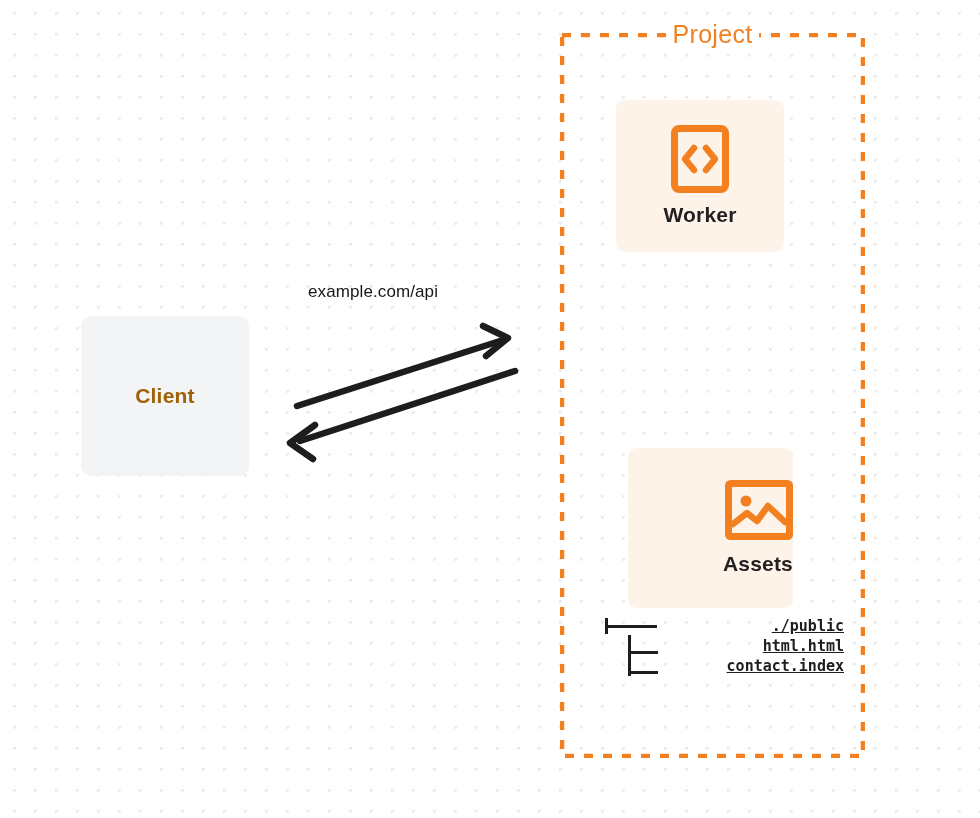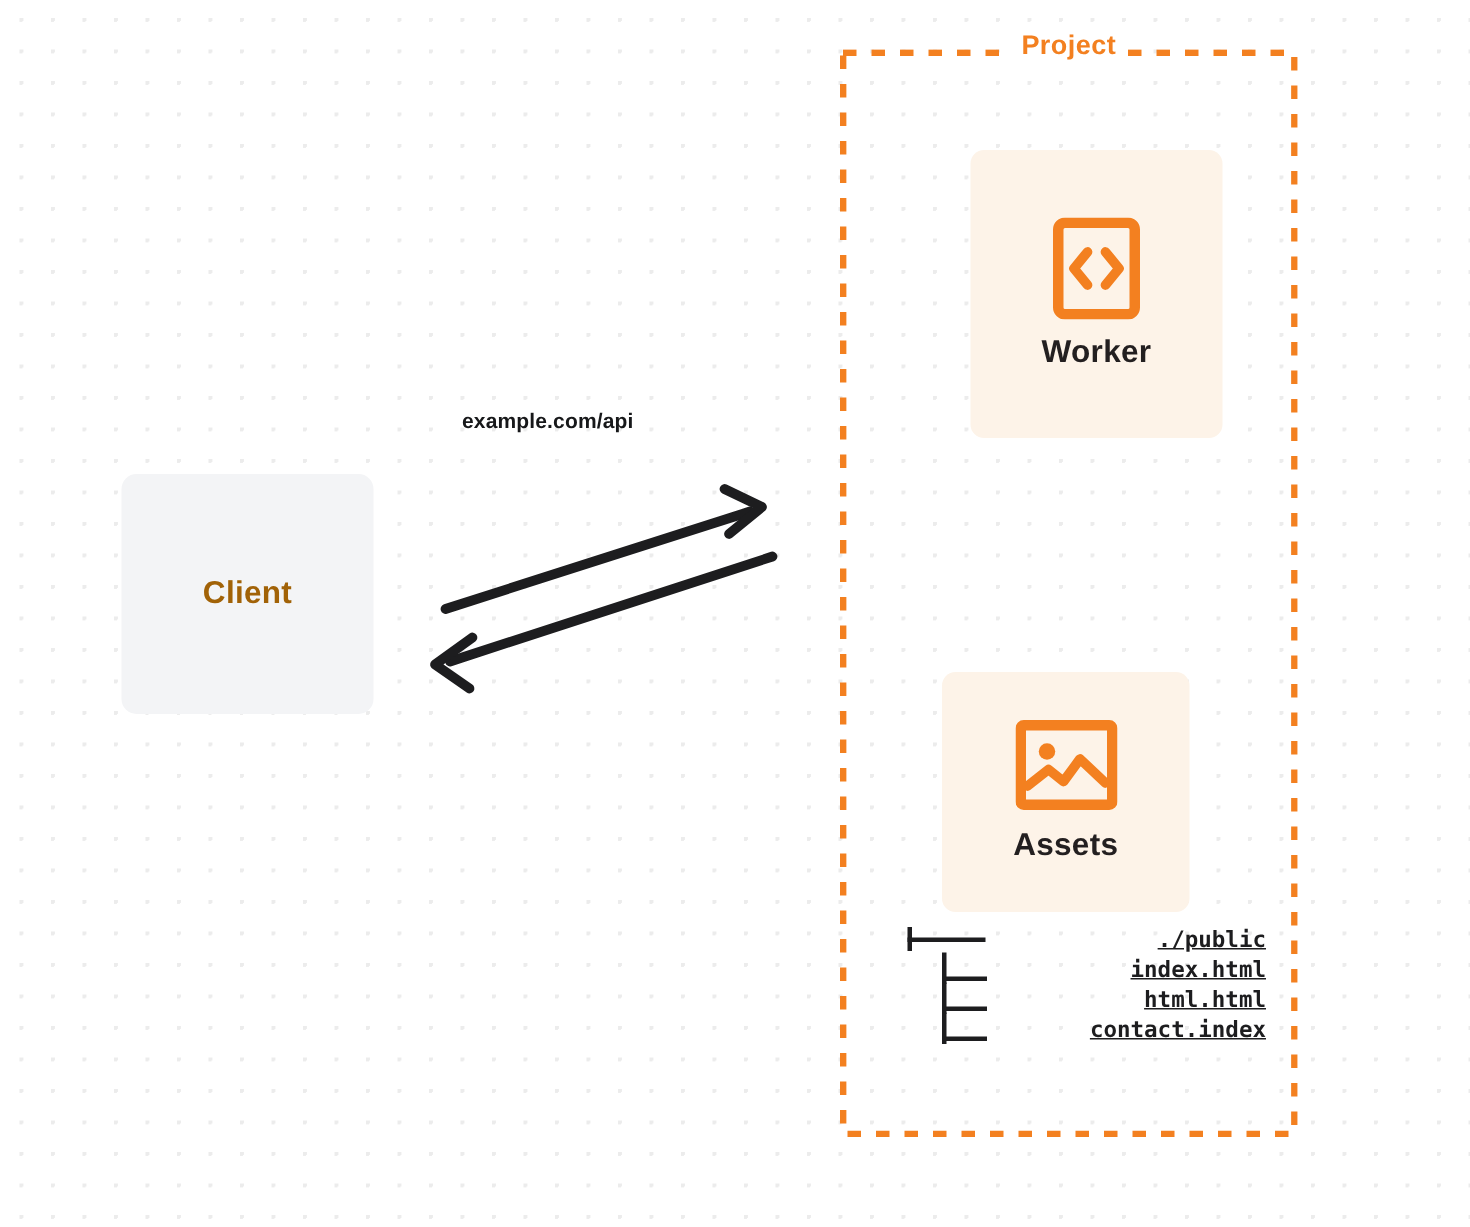--- a/index.html
+++ b/index.html
@@ -51,23 +51,23 @@
     top: 0;
     width: 980px;
     height: 818px;
     pointer-events: none;
   }
 
   
   #request-label {
     position: absolute;
     left: 308px;
-    top: 272px;
-    font-size: 14px;
-    font-weight: bold;
+    top: 282px;
+    font-size: 17px;
+    font-weight: normal;
     color: #17181a;
     letter-spacing: .1px;
     white-space: nowrap;
   }
 
   
   #project-box {
     position: absolute;
     left: 560px;
     top: 33px;
@@ -83,47 +83,48 @@
     height: 100%;
   }
   #project-title {
     position: absolute;
     left: 50%;
     top: -13px;
     transform: translateX(-50%);
     padding: 0 7px;
     background: #ffffff;
     color: #f38020;
-    font-size: 18px;
-    font-weight: bold;
+    font-size: 25px;
+    font-weight: normal;
     letter-spacing: .3px;
     white-space: nowrap;
   }
 
   
   .service-card {
     position: absolute;
     background: #fdf3e8;
     border-radius: 9px;
     display: flex;
     flex-direction: column;
     align-items: center;
     justify-content: center;
   }
   #worker-card {
-    left: 87px;
+    left: 56px;
     top: 67px;
     width: 168px;
-    height: 192px;
+    height: 152px;
   }
   #assets-card {
     left: 68px;
     top: 415px;
     width: 165px;
     height: 160px;
+    align-items: flex-end;
   }
   .service-card .card-icon {
     display: block;
     line-height: 0;
   }
   #worker-card .card-icon { margin-bottom: 10px; }
   #assets-card .card-icon { margin-bottom: 12px; }
   .service-card .node-label {
     font-size: 21px;
     font-weight: bold;
@@ -255,24 +256,20 @@
       <span class="node-label">Assets</span>
     </div>
 
     <div id="file-tree">
       <div class="tree-row" id="tree-row-0">
         <span class="tree-branch"></span>
         <span class="tree-name">./public</span>
       </div>
       <div class="tree-row tree-child">
         <span class="tree-branch"></span>
-        <span class="tree-name">index.html</span>
-      </div>
-      <div class="tree-row tree-child">
-        <span class="tree-branch"></span>
         <span class="tree-name">html.html</span>
       </div>
       <div class="tree-row tree-child">
         <span class="tree-branch"></span>
         <span class="tree-name">contact.index</span>
       </div>
     </div>
 
   </div>
 

